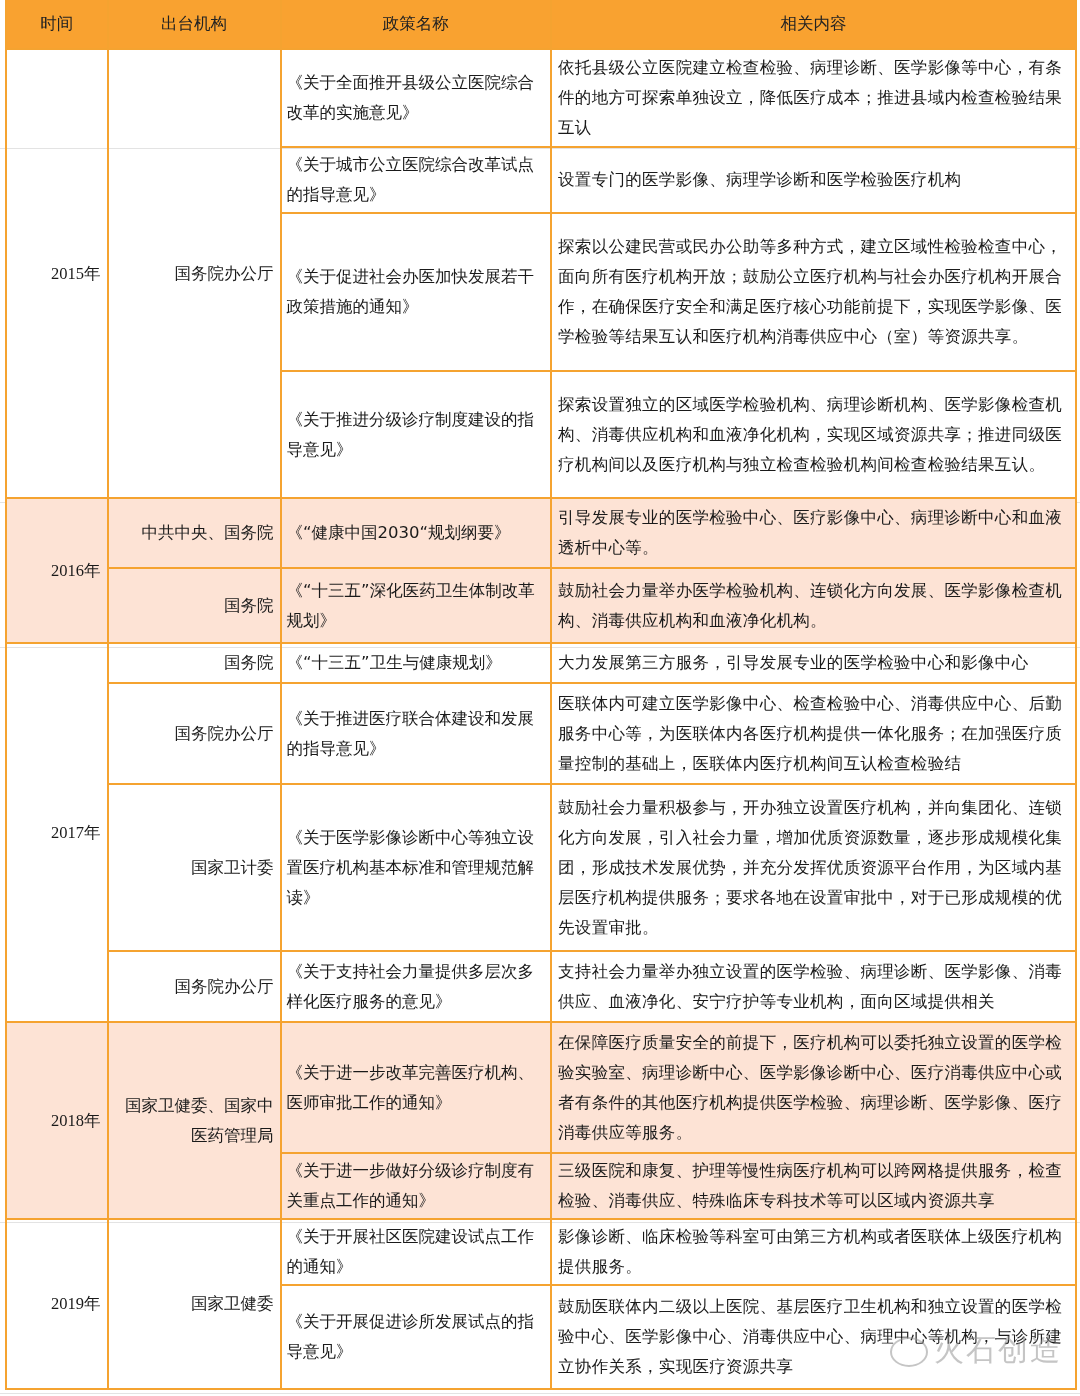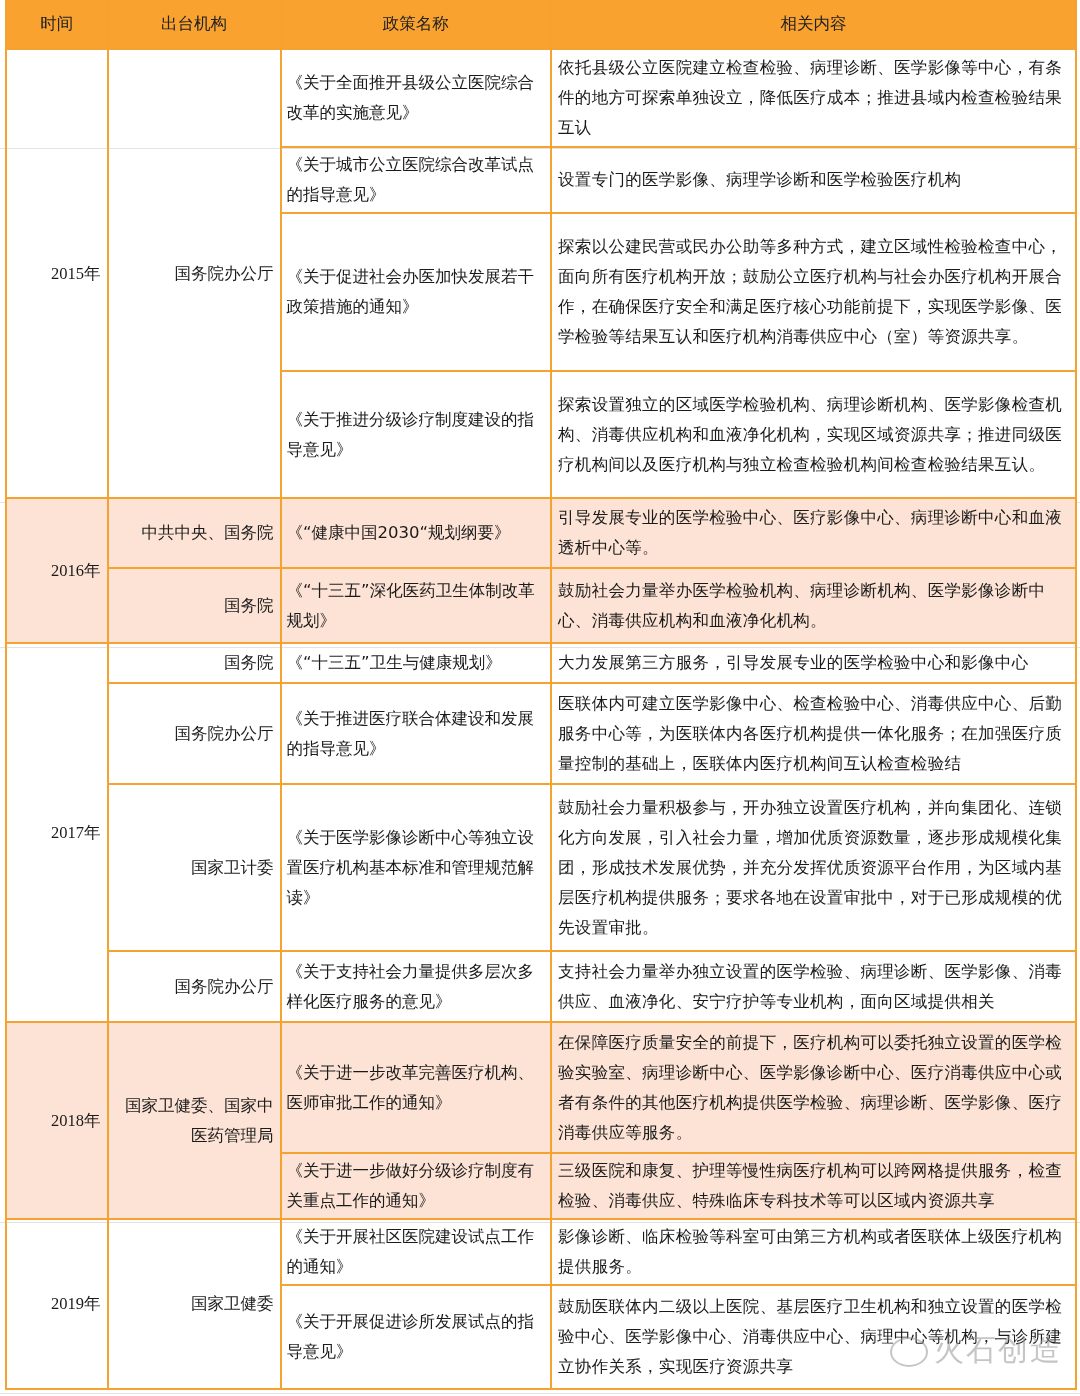--- a/index.html
+++ b/index.html
@@ -67,21 +67,21 @@
 
     <tr class="shade" style="height:70px">
       <td class="year" rowspan="2">2016年</td>
       <td class="org">中共中央、国务院</td>
       <td class="name">《“健康中国2030“规划纲要》</td>
       <td class="content">引导发展专业的医学检验中心、医疗影像中心、病理诊断中心和血液透析中心等。</td>
     </tr>
     <tr class="shade" style="height:75px">
       <td class="org">国务院</td>
       <td class="name">《“十三五”深化医药卫生体制改革规划》</td>
-      <td class="content">鼓励社会力量举办医学检验机构、病理诊断机构、医学影像诊断中心、消毒供应机构和血液净化机构。</td>
+      <td class="content">鼓励社会力量举办医学检验机构、连锁化方向发展、医学影像检查机构、消毒供应机构和血液净化机构。</td>
     </tr>
 
     <tr style="height:40px">
       <td class="year" rowspan="4">2017年</td>
       <td class="org">国务院</td>
       <td class="name">《“十三五”卫生与健康规划》</td>
       <td class="content">大力发展第三方服务，引导发展专业的医学检验中心和影像中心</td>
     </tr>
     <tr style="height:101px">
       <td class="org">国务院办公厅</td>

